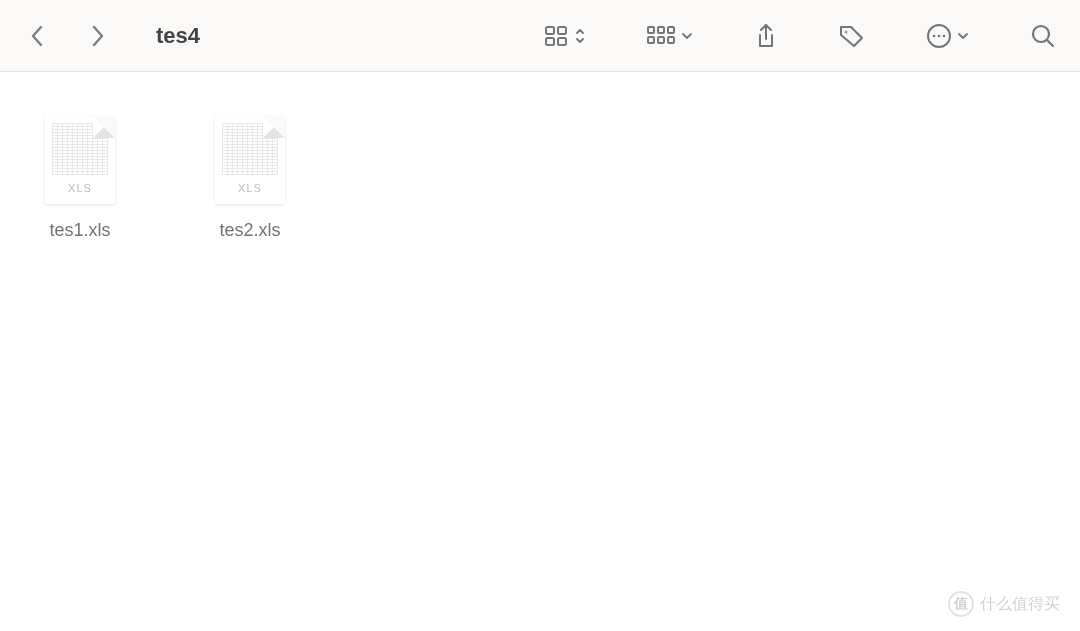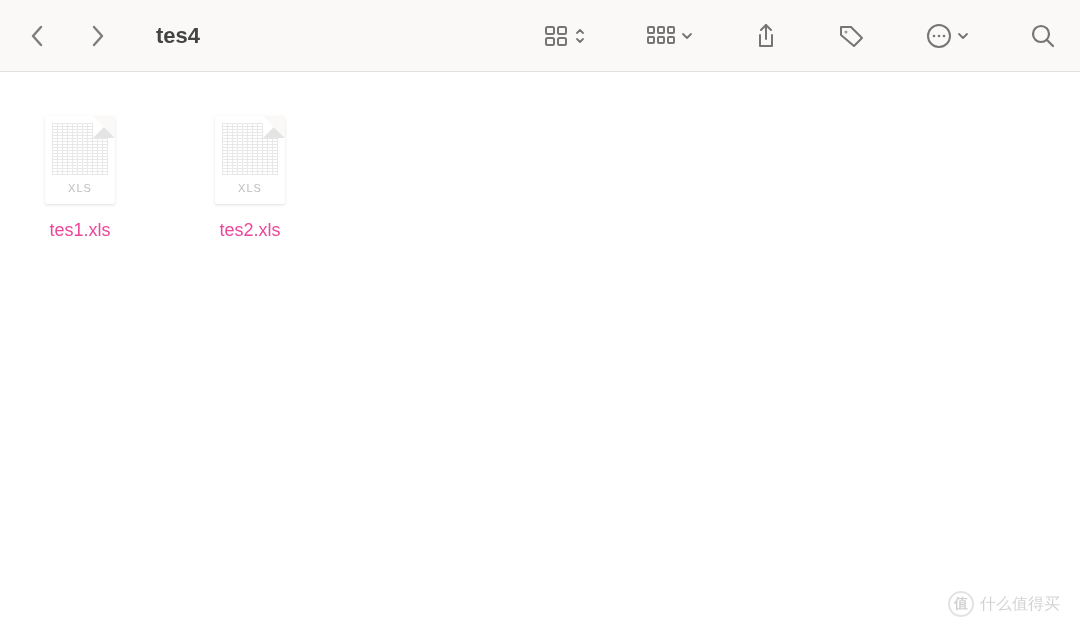--- a/index.html
+++ b/index.html
@@ -72,21 +72,21 @@
     .icon-wrap {
       width: 90px;
       height: 100px;
       display: flex;
       align-items: center;
       justify-content: center;
       margin-bottom: 10px;
     }
     .item-label {
       font-size: 18px;
-      color: #ec4899;
+      color: #737373;
       text-align: center;
       white-space: nowrap;
     }
     
     .xls-file {
       width: 70px;
       height: 88px;
       background: #fff;
       position: relative;
       box-shadow: 0 1px 3px rgba(0,0,0,0.12);

